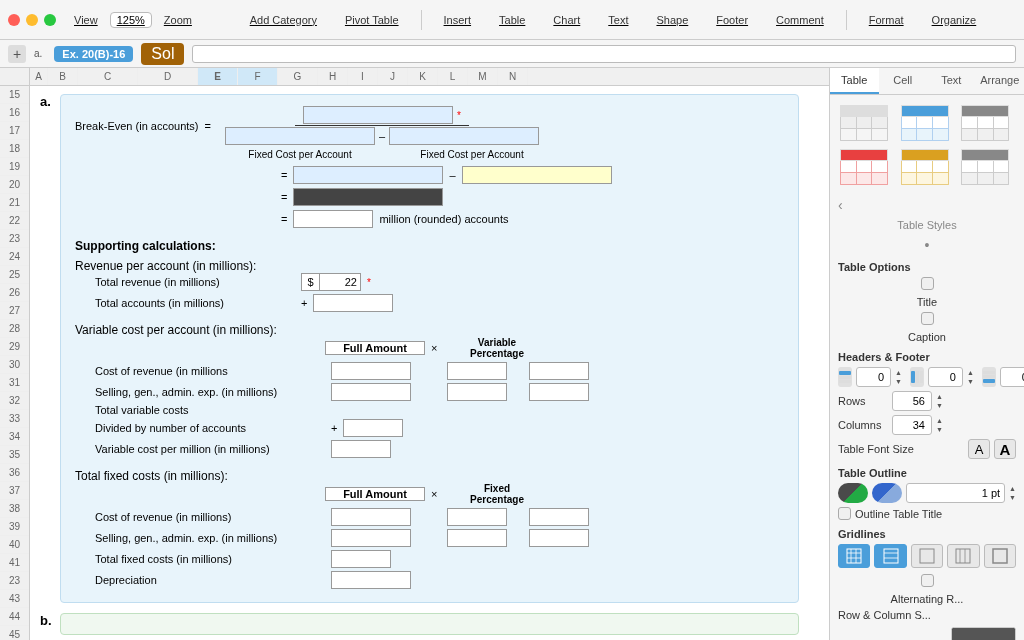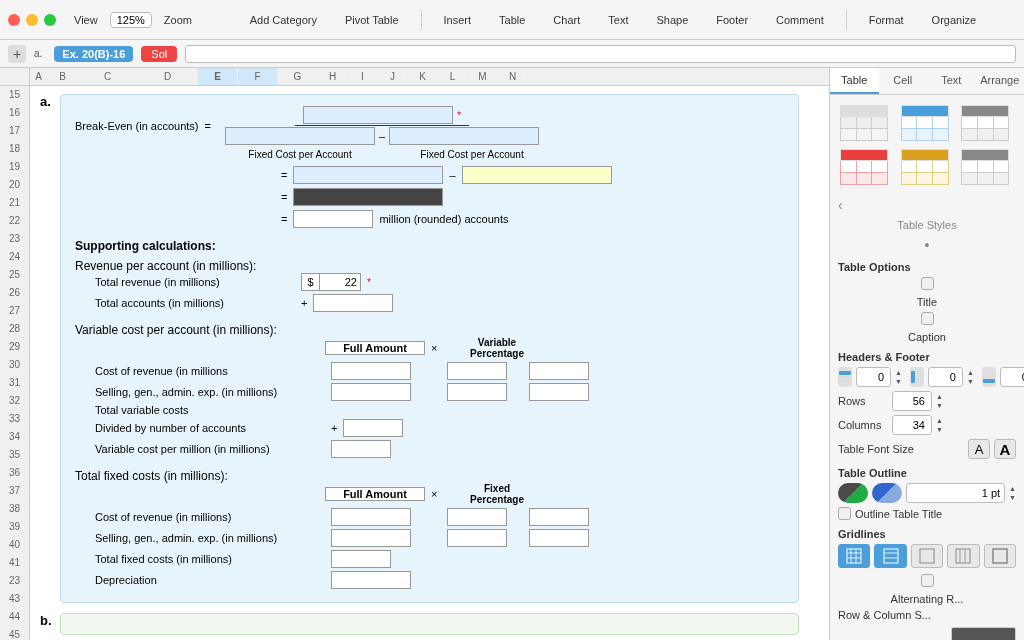--- a/index.html
+++ b/index.html
@@ -1,26 +1,26 @@
 <!DOCTYPE html>
 <html><head>
   <meta charset="utf-8">
   <style>
     * { box-sizing: border-box; margin: 0; padding: 0; }
     body { font-family: -apple-system, BlinkMacSystemFont, 'Helvetica Neue', Arial, sans-serif; font-size: 12px; background: #ececec; overflow: hidden; width: 1024px; height: 640px; }
 
     
-    #toolbar { height: 40px; background: #f5f5f5; border-bottom: 1px solid #ccc; display: flex; align-items: center; padding: 0 8px; gap: 12px; }
+    #toolbar { height: 40px; background: #f5f5f5; border-bottom: 1px solid #ccc; display: flex; align-items: center; padding: 0 8px; gap: 12px; text-decoration: underline; }
     .toolbar-group { display: flex; align-items: center; gap: 6px; }
     .toolbar-btn { font-size: 11px; color: #333; cursor: pointer; padding: 2px 6px; border-radius: 4px; border: none; background: transparent; }
     .zoom-display { background: #fff; border: 1px solid #bbb; border-radius: 4px; padding: 1px 6px; font-size: 11px; cursor: pointer; }
 
     
     #secondary-toolbar { height: 28px; background: #f5f5f5; border-bottom: 1px solid #ccc; display: flex; align-items: center; padding: 0 8px; gap: 8px; }
-    .sheet-tab { background: #ef4444; color: white; border-radius: 4px; padding: 2px 10px; font-size: 11px; cursor: pointer; }
+    .sheet-tab { background: #a16207; color: white; border-radius: 4px; padding: 2px 10px; font-size: 16px; cursor: pointer; }
     .cell-ref { background: #4a9eda; color: white; border-radius: 4px; padding: 2px 8px; font-size: 11px; font-weight: bold; }
     .formula-bar { flex: 1; background: white; border: 1px solid #bbb; border-radius: 3px; padding: 2px 6px; font-size: 11px; }
     .add-btn { width: 18px; height: 18px; background: #ddd; border-radius: 3px; display: flex; align-items: center; justify-content: center; cursor: pointer; font-size: 14px; color: #555; }
 
     
     #main { display: flex; height: calc(640px - 68px); }
 
     
     #spreadsheet { flex: 1; background: white; overflow: hidden; position: relative; }
 

